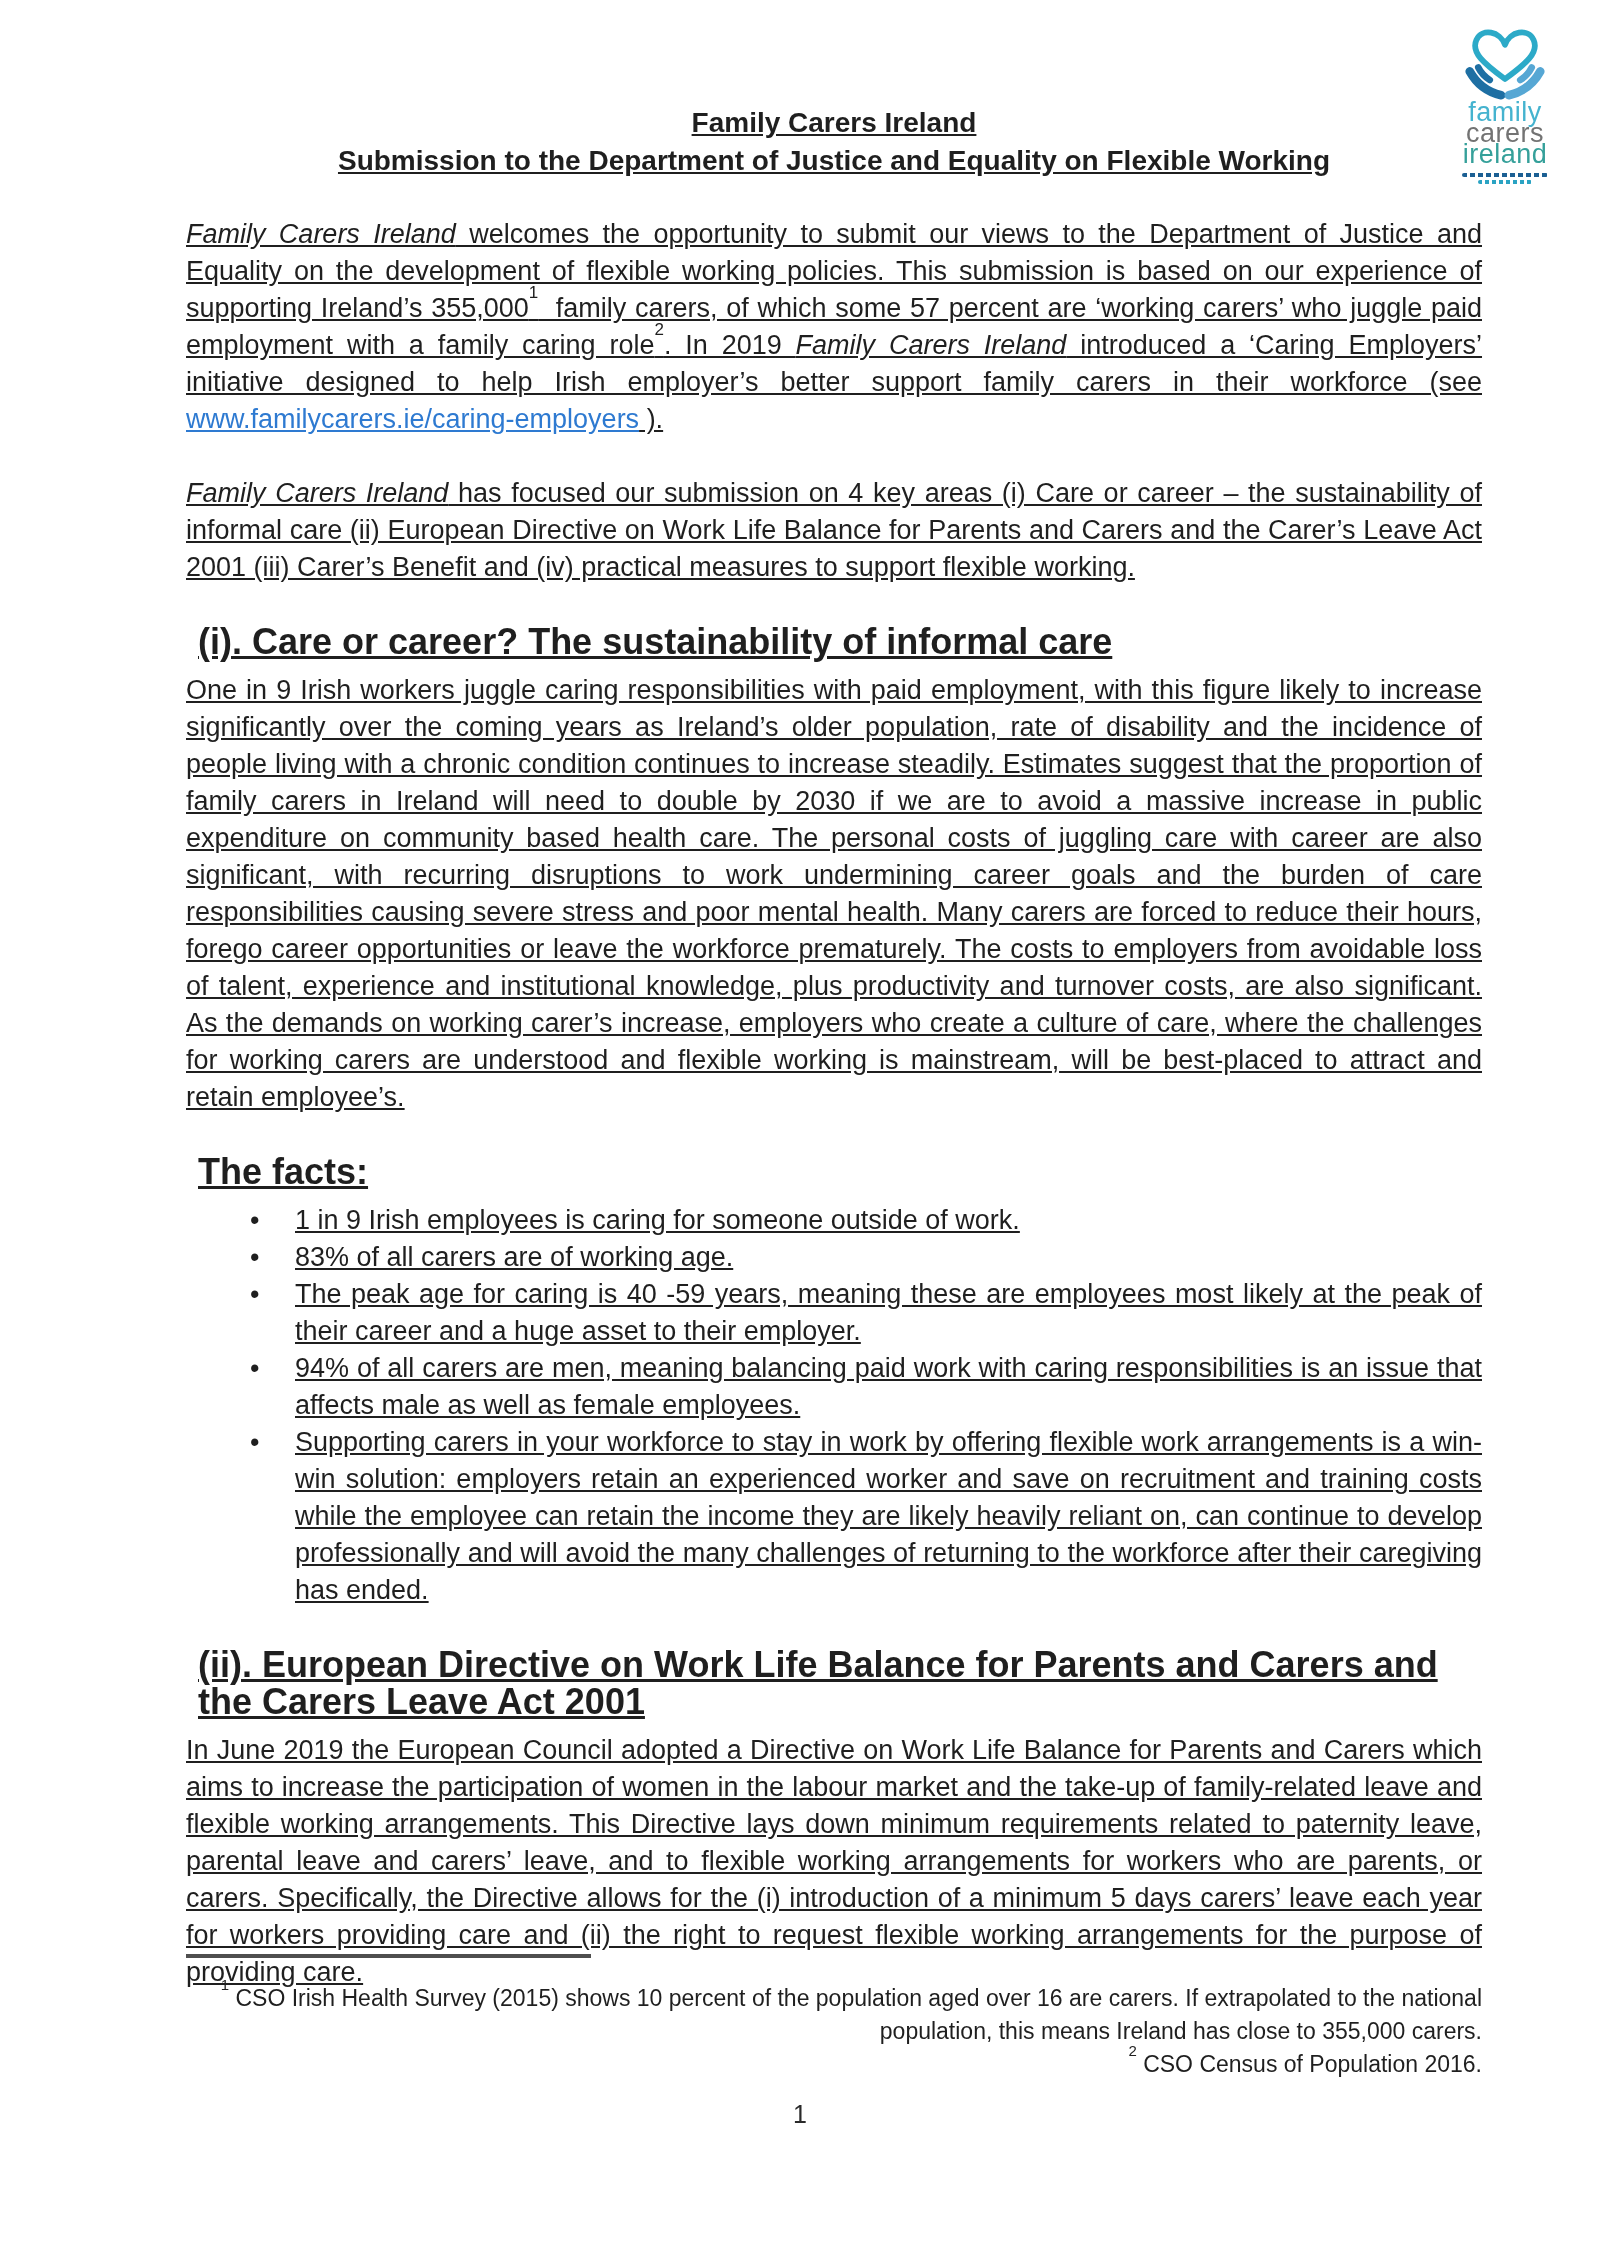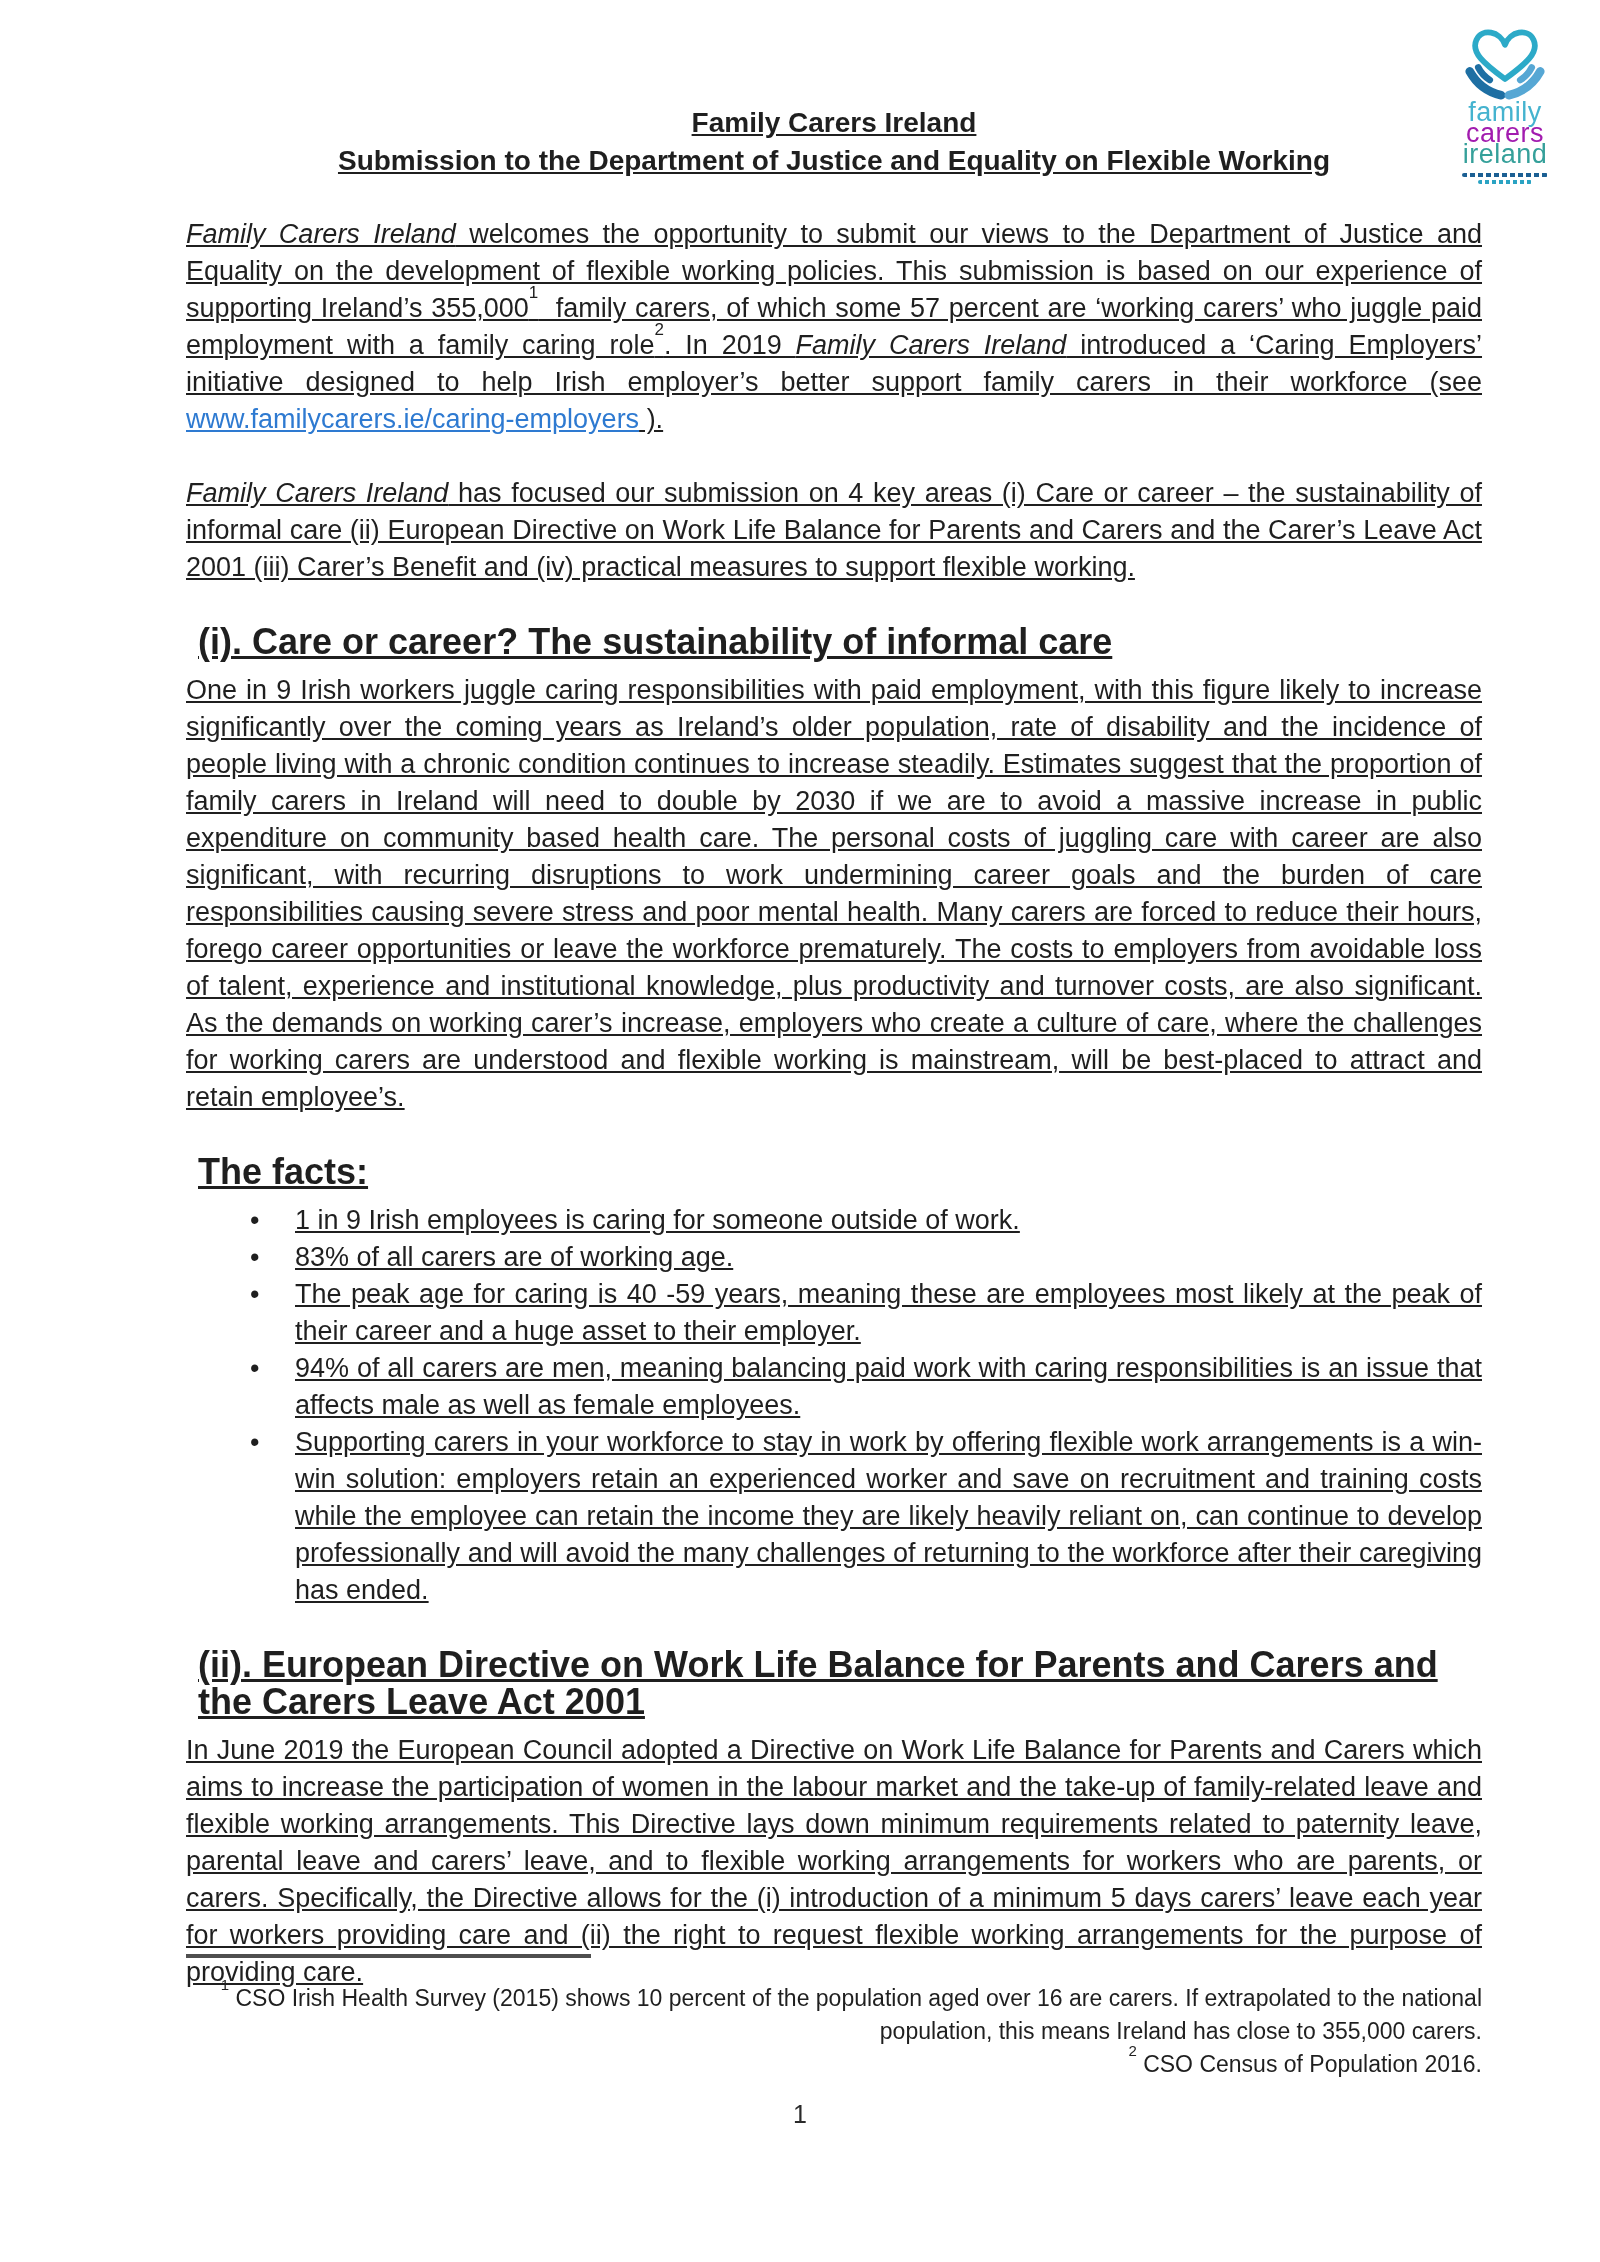--- a/index.html
+++ b/index.html
@@ -23,21 +23,21 @@
   }
   .logo svg { display:block; margin:0 auto; }
   .logo-text {
     margin-top:2px;
     font-size:27px;
     line-height:21px;
     letter-spacing:0.5px;
     font-weight:400;
   }
   .logo-text .l1 { color:#45b3cf; }
-  .logo-text .l2 { color:#a21caf; }
+  .logo-text .l2 { color:#737373; }
   .logo-text .l3 { color:#35a09a; }
   .logo-tagline { margin-top:8px; }
   .tagbar { margin:3px auto 0 auto; height:4px; border-radius:2px; }
   .tb1 { width:86px; background:repeating-linear-gradient(90deg,#1b5f93 0 5px, rgba(255,255,255,0) 5px 8px); }
   .tb2 { width:54px; background:repeating-linear-gradient(90deg,#2aa3c3 0 4px, rgba(255,255,255,0) 4px 7px); }
 
   
   .content {
     position:absolute;
     left:186px;

